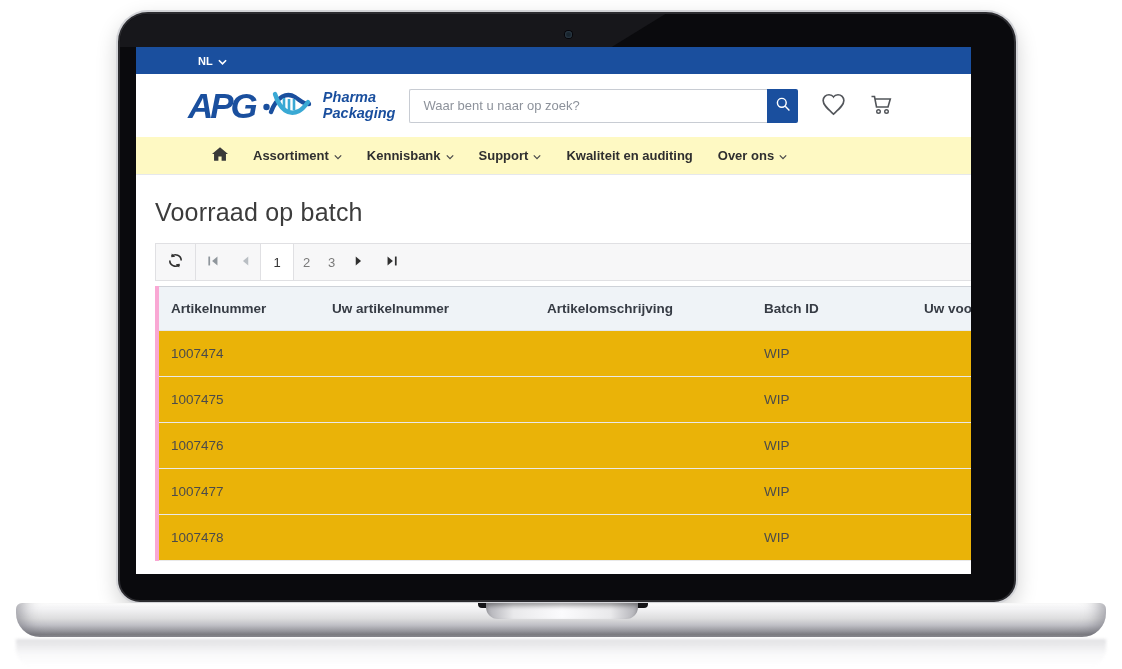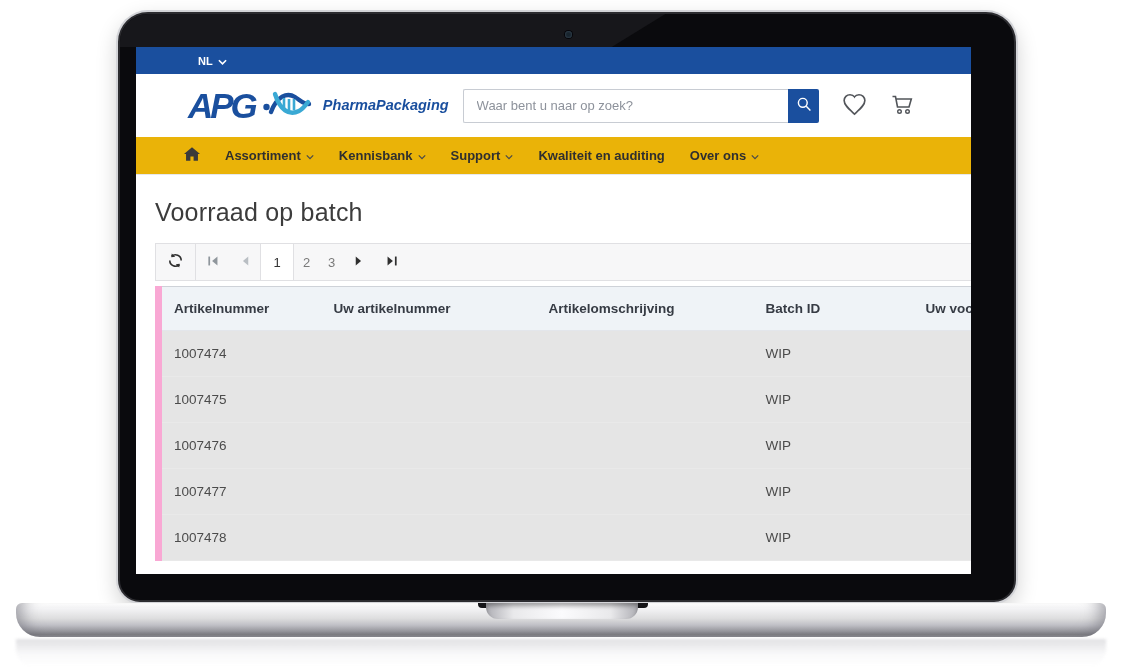--- a/index.html
+++ b/index.html
@@ -33,53 +33,53 @@
   .topbar{height:27px;background:#1a4f9e;color:#fff;display:flex;align-items:center;
           justify-content:space-between;padding:0 56px 0 62px;font-size:11px;font-weight:bold;}
   .lang,.account{display:flex;align-items:center;gap:5px;cursor:pointer;}
   .topbar-right{display:flex;align-items:center;gap:24px;}
   .topbar-right a{color:#fff;text-decoration:none;cursor:pointer;}
 
   
   .siteheader{height:63px;background:#fff;display:flex;align-items:center;padding:0 56px 0 52px;}
   .logo{display:flex;align-items:center;gap:8px;cursor:pointer;}
   .logo-apg{font-size:35px;font-weight:bold;font-style:italic;color:#1a4f9e;letter-spacing:-3px;line-height:1;}
-  .logo-tag{display:flex;flex-direction:row;font-style:italic;font-weight:bold;color:#1a4f9e;
+  .logo-tag{display:flex;flex-direction:column;font-style:italic;font-weight:bold;color:#1a4f9e;
             font-size:14.5px;line-height:1.08;margin-left:2px;}
   .searchwrap{margin-left:14px;width:389px;height:34px;display:flex;}
   .searchwrap input{flex:1;border:1px solid #c8ccd3;border-right:none;border-radius:2px 0 0 2px;
             padding:0 13px;font-size:13px;color:#555;outline:none;font-family:"Liberation Sans",sans-serif;}
   .searchwrap input::placeholder{color:#8d929b;}
   .searchbtn{width:31px;background:#1a4f9e;border:none;display:flex;align-items:center;justify-content:center;
             cursor:pointer;border-radius:0 2px 2px 0;}
   .hdr-icons{display:flex;align-items:center;gap:21px;margin-left:22px;}
   .hdr-icons .icbtn{background:none;border:none;padding:0;cursor:pointer;display:flex;align-items:center;}
 
   
-  nav{height:38px;background:#eab308;border-bottom:1px solid #e6e8ec;display:flex;align-items:center;
-      gap:25px;padding:0 48px;font-size:13px;font-weight:bold;color:#2f2f2f;}
+  nav{height:38px;background:#fef9c3;border-bottom:1px solid #e6e8ec;display:flex;align-items:center;
+      gap:25px;padding:0 76px;font-size:13px;font-weight:bold;color:#2f2f2f;}
   .nav-item{display:flex;align-items:center;gap:5px;cursor:pointer;white-space:nowrap;}
   .nav-home{display:flex;align-items:center;cursor:pointer;}
 
   
   main{padding-left:19px;}
   h1{font-size:25px;font-weight:400;color:#3c3c3c;margin:23px 0 16px;letter-spacing:.2px;}
   .gridwrap{width:966px;}
   .pager{height:38px;background:#f7f7f8;border:1px solid #e0e0e3;display:flex;align-items:stretch;
          margin-bottom:5px;font-size:13px;}
   .p-cell{display:flex;align-items:center;justify-content:center;cursor:pointer;}
   .p-refresh{width:40px;border-right:1px solid #e0e0e3;}
   .p-first{width:34px;color:#8f969c;}
   .p-prev{width:30px;color:#b9bec3;}
   .p-page{width:25px;color:#7a7a7a;}
   .p-page.current{width:34px;background:#fff;border-left:1px solid #e0e0e3;border-right:1px solid #e0e0e3;color:#333;}
   .p-next{width:30px;color:#2f2f2f;}
   .p-last{width:36px;color:#2f2f2f;}
 
-  table{width:952px;table-layout:fixed;border-collapse:collapse;background:#e5e5e5;border-left:7px solid #f9a8d4;}
+  table{width:952px;table-layout:fixed;border-collapse:collapse;background:#eab308;border-left:4px solid #f9a8d4;}
   th{height:44px;background:#eff3f7;border-top:1px solid #ced2d8;border-bottom:1px solid #e3e6eb;
      padding:0 12px;text-align:left;font-size:13.5px;font-weight:bold;color:#363b44;white-space:nowrap;overflow:hidden;}
   td{height:46px;padding:0 12px;border-bottom:1px solid #e9e9e9;font-size:13.5px;color:#4b4b4b;white-space:nowrap;}
 </style>
 </head>
 <body>
 
 <div class="stage">
 
   <div class="bezel">

